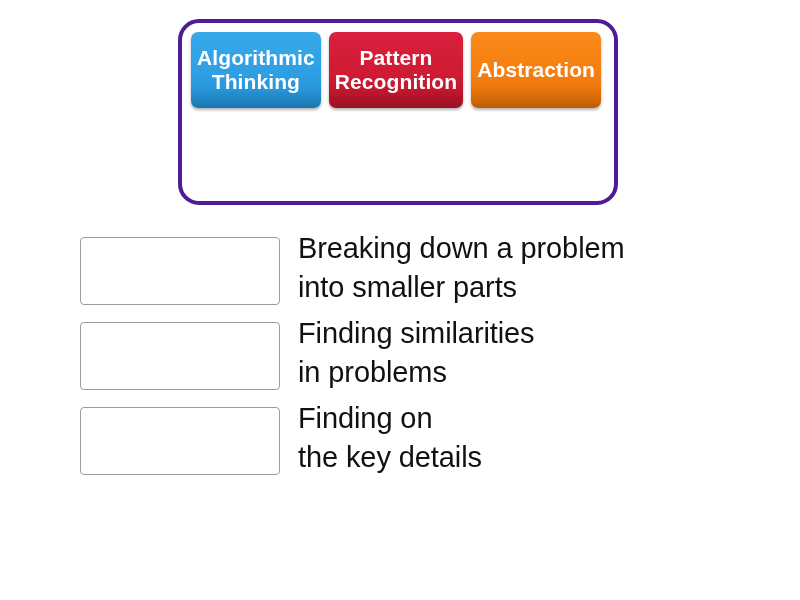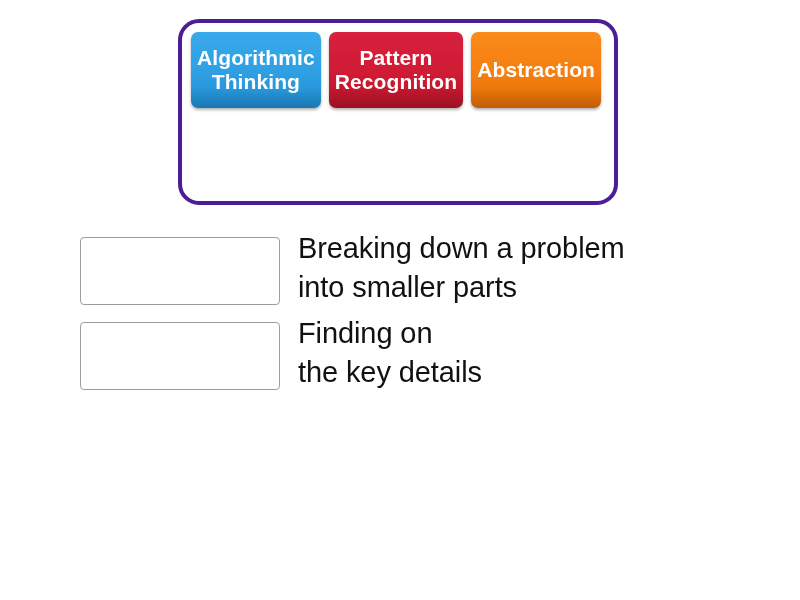--- a/index.html
+++ b/index.html
@@ -134,20 +134,25 @@
 
 <div id="rows">
 
   <div class="match-row">
     <div class="drop-zone"></div>
     <div class="answer-text">Breaking down a problem
 into smaller parts</div>
   </div>
 
 
+  <div class="match-row">
+    <div class="drop-zone"></div>
+    <div class="answer-text">Finding similarities
+in problems</div>
+  </div>
 
   <div class="match-row">
     <div class="drop-zone"></div>
     <div class="answer-text">Finding on
 the key details</div>
   </div>
 
 </div>
 
 </body></html>

